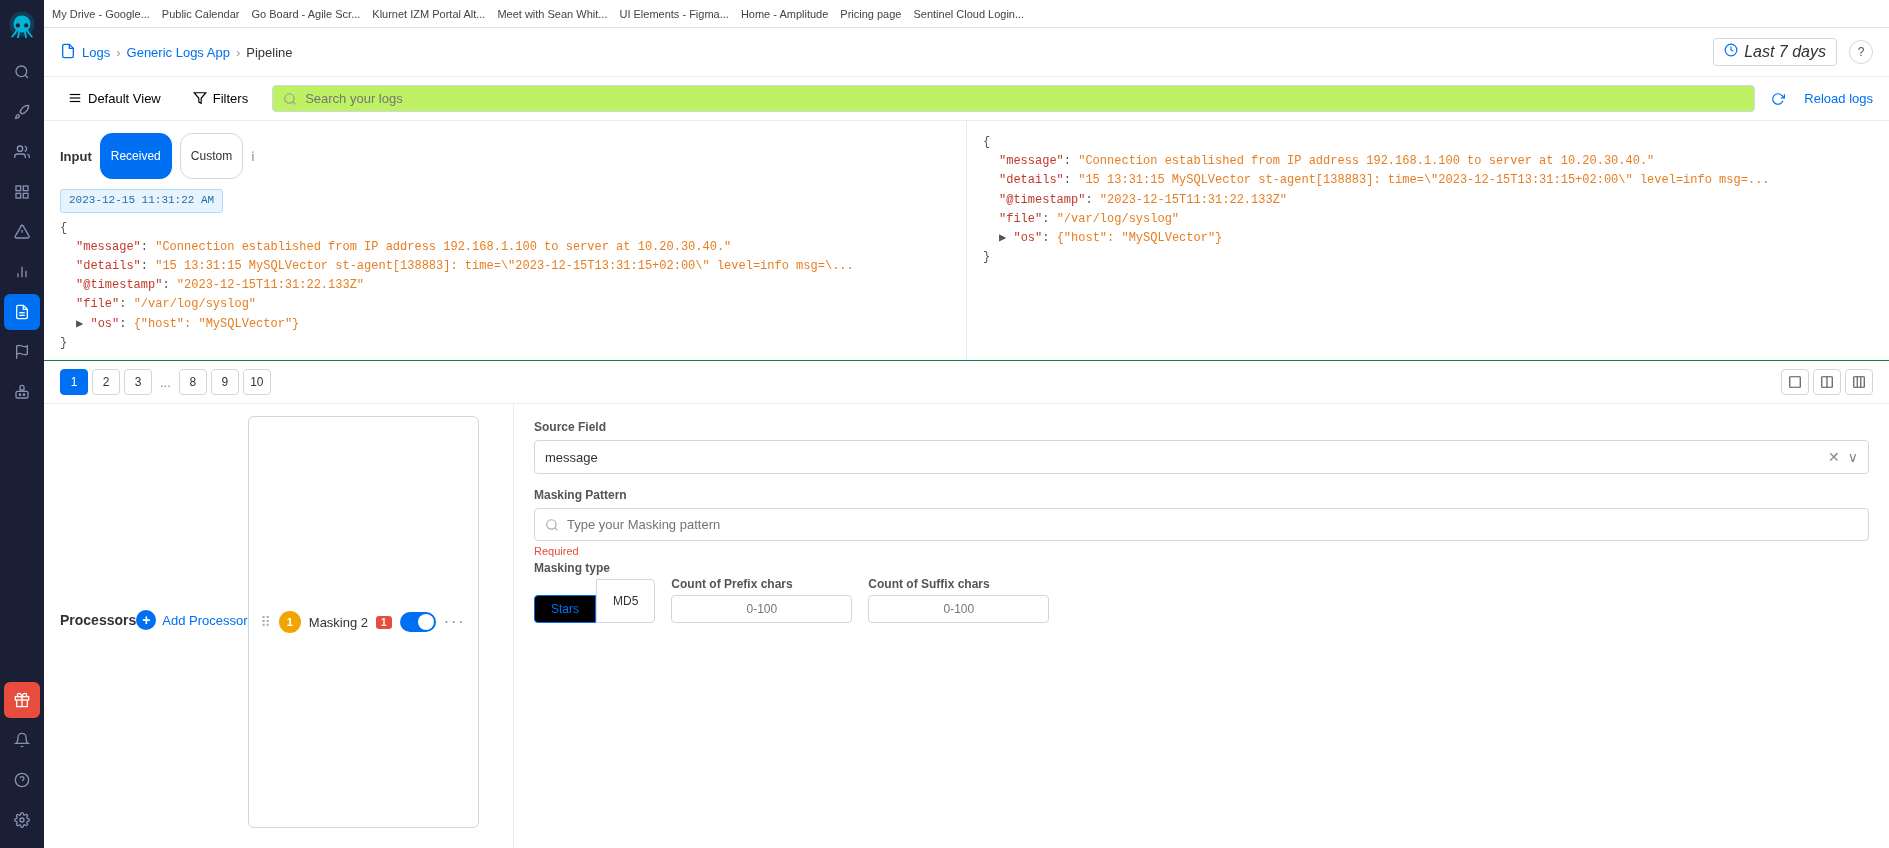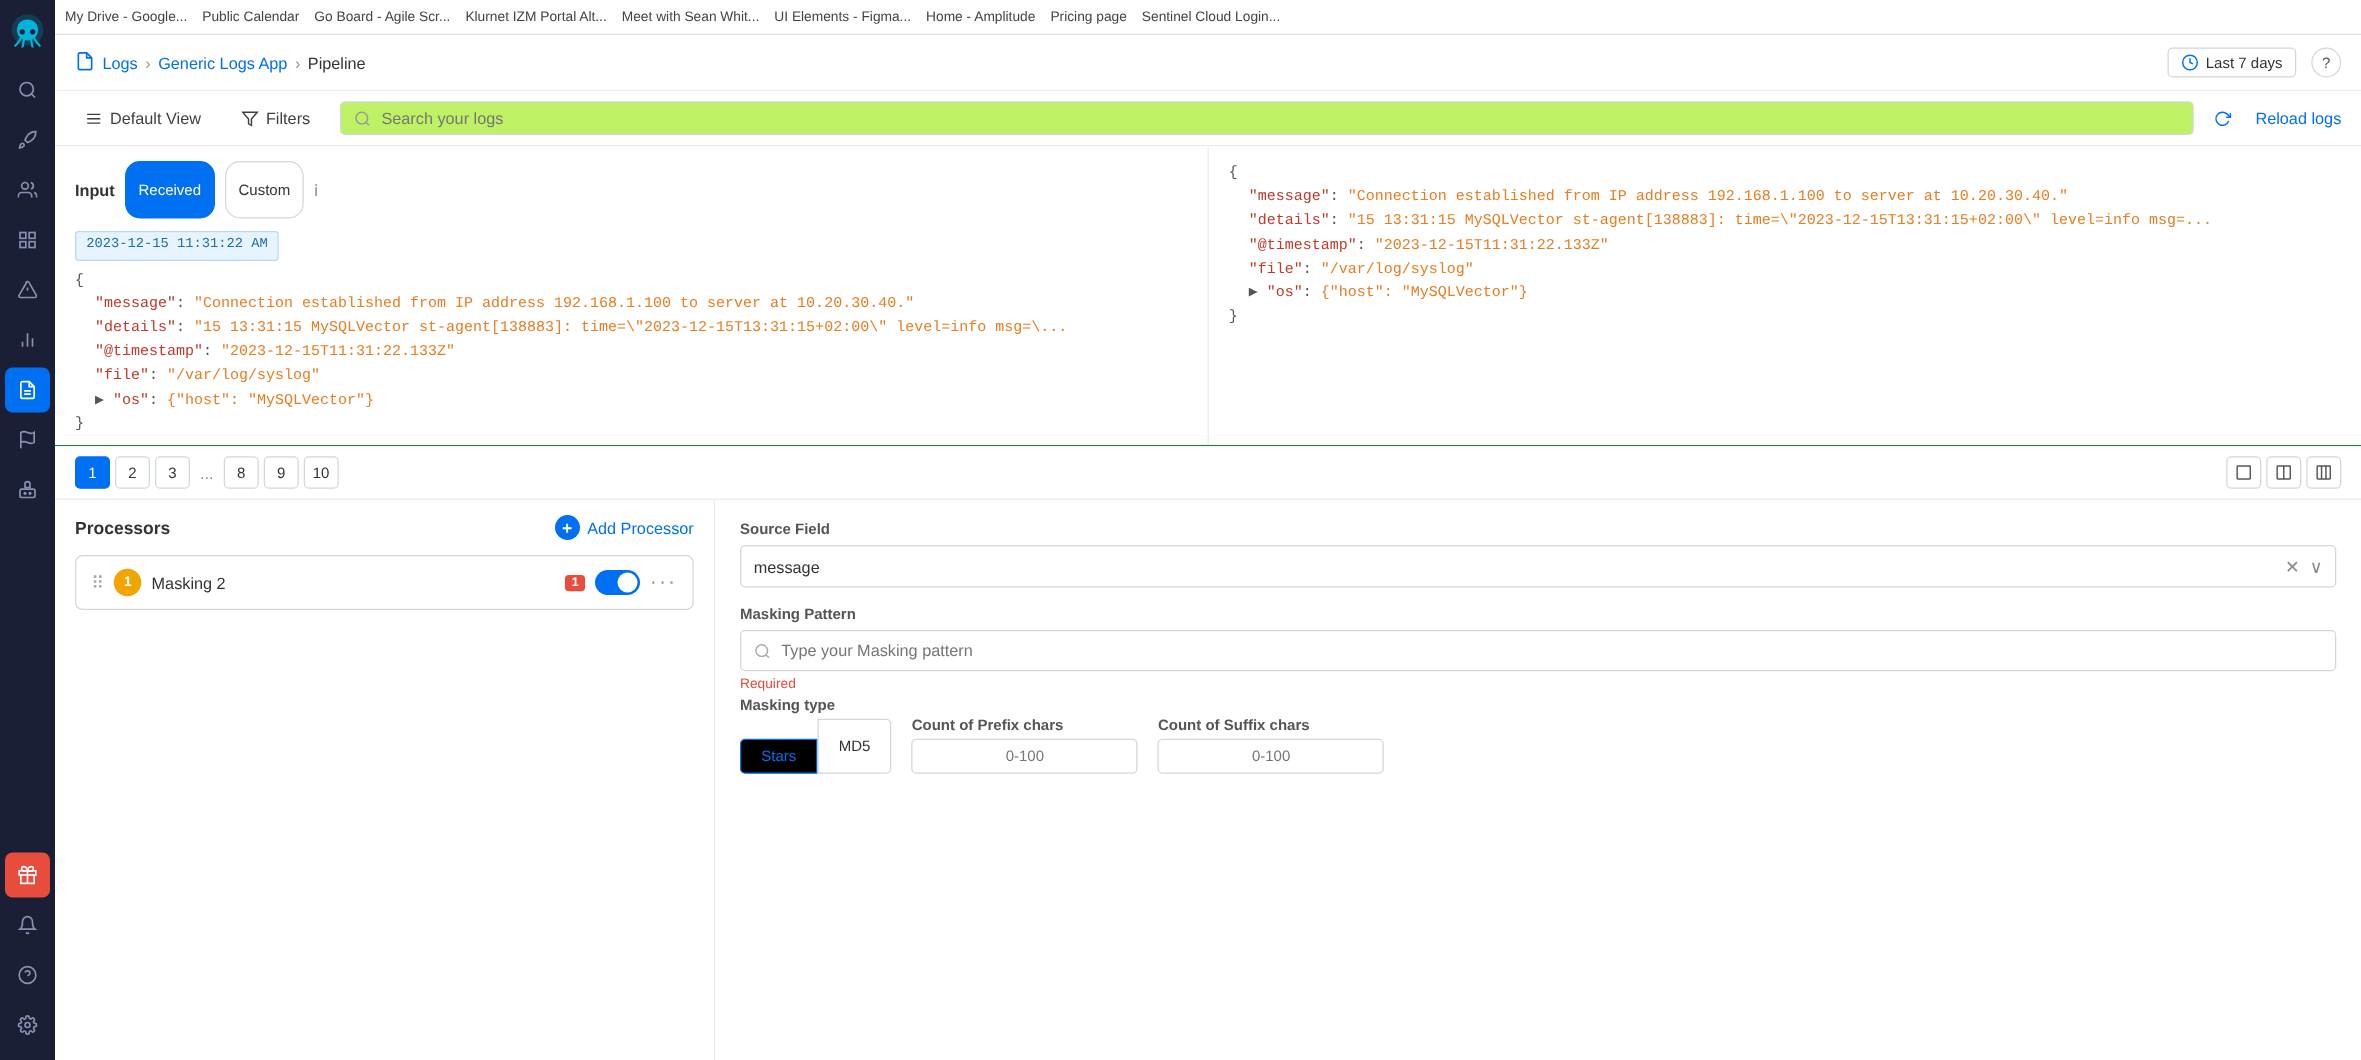--- a/index.html
+++ b/index.html
@@ -41,35 +41,35 @@
       display: flex; align-items: center; padding: 10px 16px;
       border-bottom: 1px solid #e8ecf0; background: #fff; gap: 24px;
     }
     .breadcrumb { display: flex; align-items: center; gap: 6px; flex: 1; }
     .breadcrumb-icon { color: #0070f3; font-size: 14px; }
     .breadcrumb-link { color: #0070f3; cursor: pointer; text-decoration: none; }
     .breadcrumb-sep { color: #999; }
     .breadcrumb-current { color: #333; font-weight: 500; }
     .header-right { display: flex; align-items: center; gap: 12px; }
     .time-range {
-      display: flex; align-items: flex-end; gap: 6px; padding: 4px 10px;
-      border: 1px solid #d0d7de; border-radius: 4px; cursor: pointer; color: #333; font-size: 12px;
+      display: flex; align-items: flex-start; gap: 6px; padding: 4px 10px;
+      border: 1px solid #d0d7de; border-radius: 4px; cursor: pointer; color: #333; font-size: 16px; font-style: italic;
     }
     .help-btn {
       width: 24px; height: 24px; border-radius: 50%; border: 1px solid #d0d7de;
       display: flex; align-items: center; justify-content: center; cursor: pointer; color: #555; font-size: 12px;
     }
 
     
     .toolbar {
       display: flex; align-items: center; padding: 8px 16px; gap: 16px;
       border-bottom: 1px solid #e8ecf0; background: #fff;
     }
     .toolbar-btn {
-      display: flex; align-items: flex-end; gap: 6px; cursor: pointer; color: #404040;
+      display: flex; align-items: flex-start; gap: 6px; cursor: pointer; color: #000000;
       font-size: 13px; padding: 4px 8px; border-radius: 4px;
     }
     .search-bar {
       flex: 1; display: flex; align-items: center; gap: 8px;
       border: 1px solid #d0d7de; border-radius: 4px; padding: 5px 10px; background: #bef264;
     }
     .search-bar input {
       border: none; outline: none; flex: 1; font-size: 13px; color: #555; background: transparent;
     }
     .reload-btn {
@@ -133,21 +133,21 @@
       border: 1px solid #d0d7de; border-radius: 4px; cursor: pointer; color: #555;
     }
 
     
     .bottom-section {
       display: flex; flex: 1; overflow: hidden;
     }
 
     
     .processors-panel {
-      width: 528px; border-right: 1px solid #e8ecf0; display: flex; flex-direction: column;
+      width: 470px; border-right: 1px solid #e8ecf0; display: flex; flex-direction: row;
       overflow: auto; padding: 12px 16px;
     }
     .processors-header {
       display: flex; align-items: center; margin-bottom: 12px;
     }
     .processors-title { font-weight: 600; font-size: 14px; color: #333; flex: 1; }
     .add-processor-btn {
       display: flex; align-items: center; gap: 6px; cursor: pointer;
       color: #0070f3; font-size: 13px; font-weight: 500;
     }

